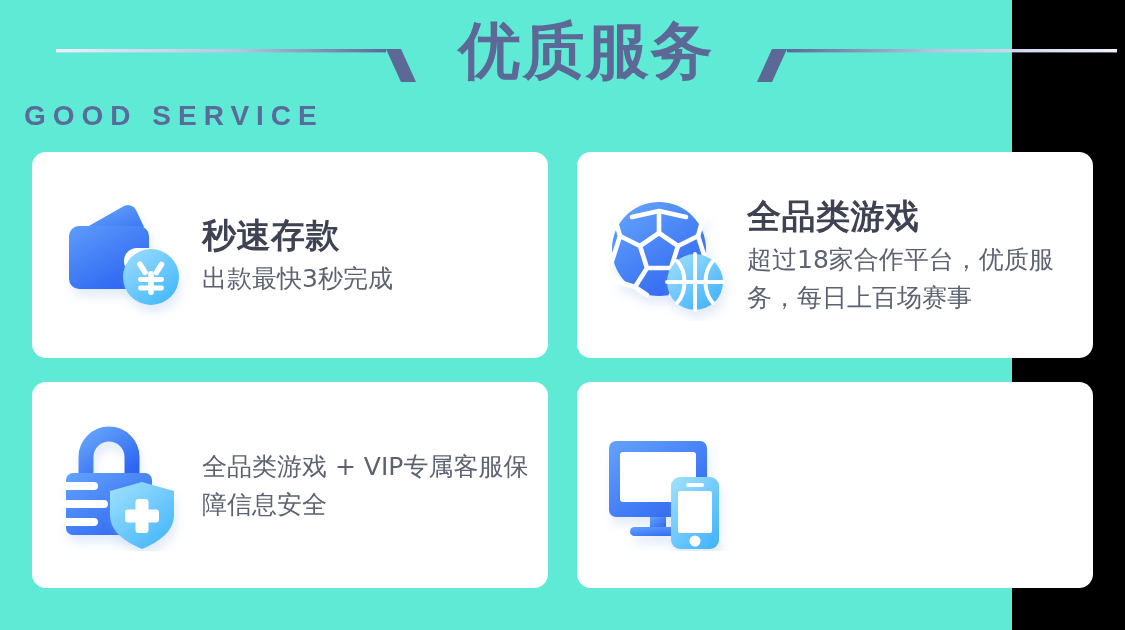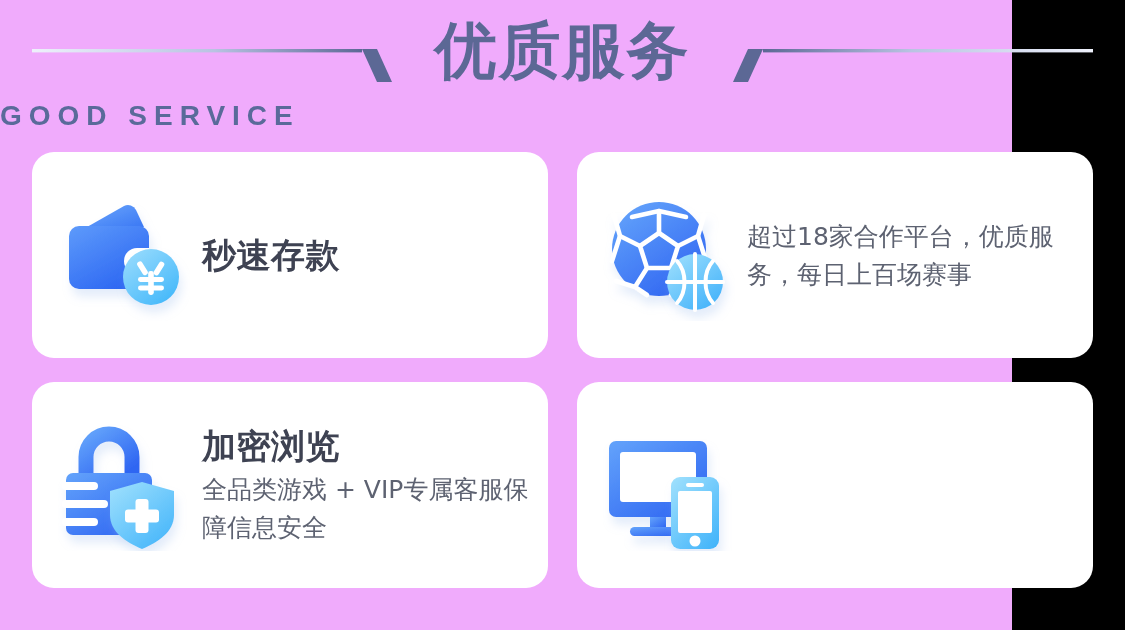--- a/index.html
+++ b/index.html
@@ -2,21 +2,21 @@
 <html><head>
 <meta charset="utf-8">
 <style>
   * { box-sizing: border-box; margin: 0; padding: 0; }
   html, body {
     width: 1125px; height: 630px;
     background: #000;
     font-family: "Liberation Sans", "DejaVu Sans", sans-serif;
     overflow: hidden;
   }
-  .page { position: relative; width: 1012px; height: 630px; background: #f0abfc; }
+  .page { position: relative; width: 1012px; height: 630px; background: #5eead4; padding-left: 24px; }
 
   
   .header { position: relative; width: 1125px; height: 150px; }
   .rules { position: absolute; top: 0; left: 0; width: 1125px; height: 100px; }
   .title-zh {
     position: absolute; top: 12px; left: 0; width: 1125px;
     text-align: center;
     font-size: 62px; font-weight: bold; line-height: 78px;
     color: #5c6895;
     letter-spacing: 2px;
@@ -35,21 +35,21 @@
   .grid {
     position: absolute; top: 152px; left: 32px;
     width: 1061px; height: 436px;
     display: grid;
     grid-template-columns: 516px 516px;
     grid-template-rows: 206px 206px;
     column-gap: 29px; row-gap: 24px;
   }
   .card {
     background: #ffffff;
-    border-radius: 22px;
+    border-radius: 14px;
     display: flex;
     align-items: center;
     padding: 0 18px 0 26px;
     overflow: hidden;
   }
   .card-icon {
     flex: 0 0 132px;
     height: 132px;
     position: relative;
   }
@@ -157,20 +157,21 @@
               <rect x="98.5" y="72" width="5.5" height="15" rx="2.5" transform="rotate(32 101 79)"></rect>
               <rect x="90.2" y="82" width="5.6" height="24" rx="2.4"></rect>
               <rect x="80" y="88" width="26" height="5" rx="2.4"></rect>
               <rect x="80" y="96.5" width="26" height="5" rx="2.4"></rect>
             </g>
           </g>
         </svg>
       </div>
       <div class="card-text">
         <div class="card-title">秒速存款</div>
+        <div class="card-desc">出款最快3秒完成</div>
       </div>
     </div>
 
     <div class="card">
       <div class="card-icon">
         <svg class="icon-svg" viewBox="0 0 132 132">
           <defs>
             <linearGradient id="sg" x1="0.15" y1="0" x2="0.85" y2="1">
               <stop offset="0" stop-color="#63a3fb"></stop>
               <stop offset="1" stop-color="#2d62f1"></stop>
@@ -214,20 +215,21 @@
             <g fill="none" stroke="#ffffff" stroke-width="4" stroke-linecap="round">
               <line x1="92" y1="65" x2="92" y2="121"></line>
               <line x1="64" y1="93" x2="120" y2="93"></line>
               <path d="M74,72 C84,83 84,103 74,114"></path>
               <path d="M110,72 C100,83 100,103 110,114"></path>
             </g>
           </g>
         </svg>
       </div>
       <div class="card-text">
+        <div class="card-title">全品类游戏</div>
         <div class="card-desc">超过18家合作平台，优质服务，每日上百场赛事</div>
       </div>
     </div>
 
     <div class="card">
       <div class="card-icon">
         <svg class="icon-svg" viewBox="0 0 132 132">
           <defs>
             <linearGradient id="lk" x1="0" y1="0" x2="0.8" y2="1">
               <stop offset="0" stop-color="#63a3fb"></stop>
@@ -263,21 +265,20 @@
           <g filter="url(#lsh)">
             <path d="M84,63 L116,72 V96 c0,17 -16,27 -32,34 c-16,-7 -32,-17 -32,-34 V72 Z" fill="url(#sh)"></path>
             <g fill="#ffffff">
               <rect x="77.5" y="80" width="13" height="34" rx="3"></rect>
               <rect x="67" y="90.5" width="34" height="13" rx="3"></rect>
             </g>
           </g>
         </svg>
       </div>
       <div class="card-text">
-        <div class="card-title">加密浏览</div>
         <div class="card-desc">全品类游戏 + VIP专属客服保障信息安全</div>
       </div>
     </div>
 
     <div class="card">
       <div class="card-icon">
         <svg class="icon-svg" viewBox="0 0 132 132">
           <defs>
             <linearGradient id="mn" x1="0" y1="0" x2="0.85" y2="1">
               <stop offset="0" stop-color="#63a3fb"></stop>

